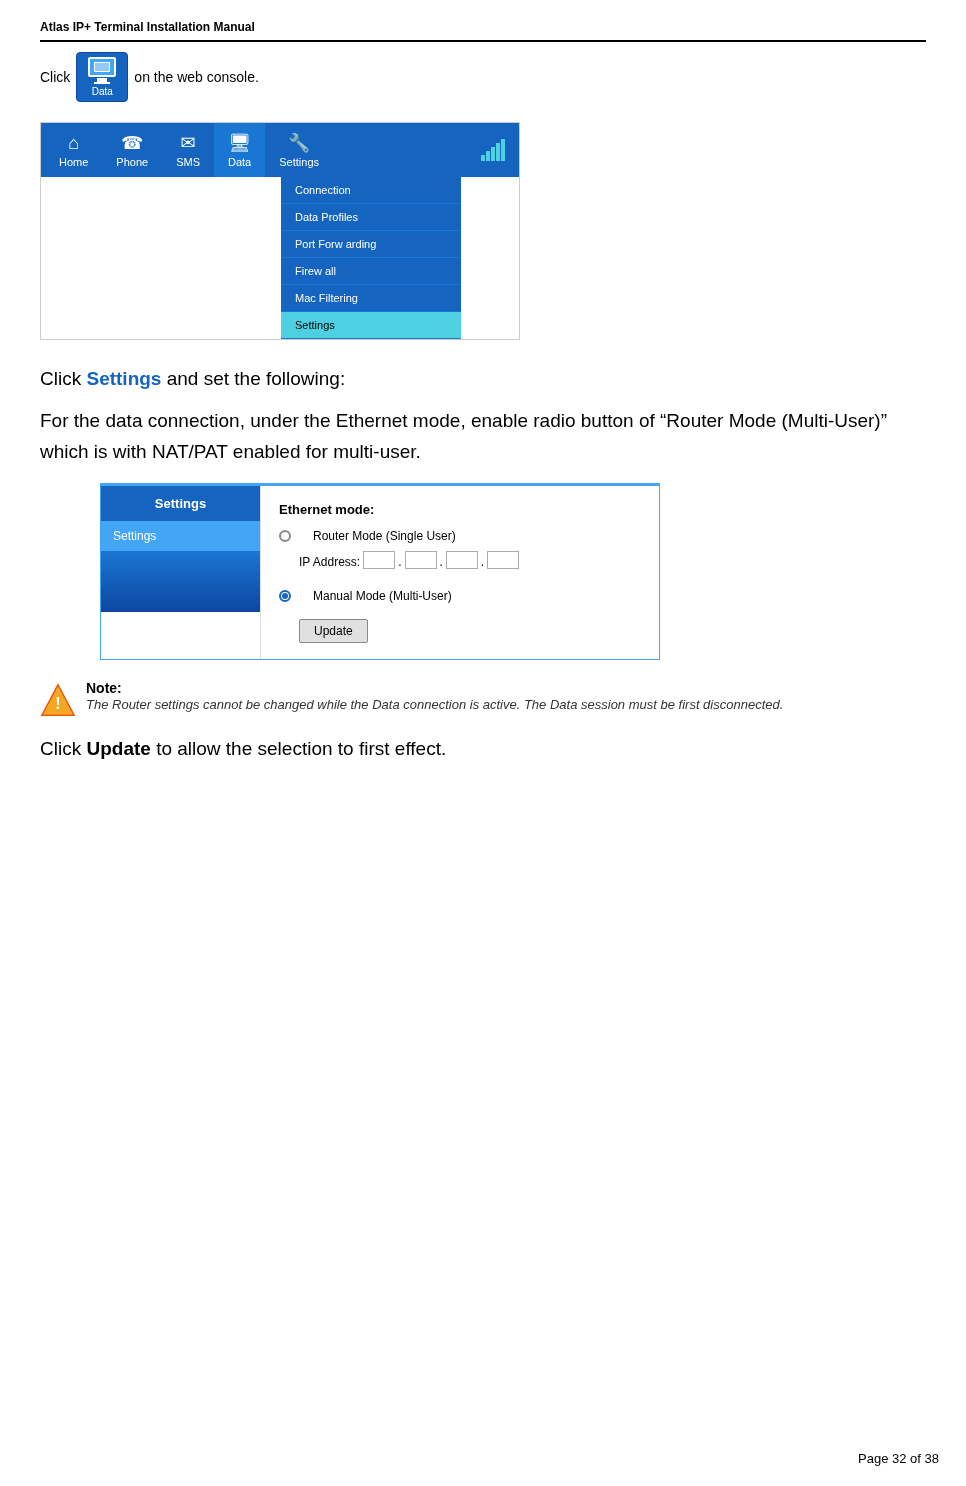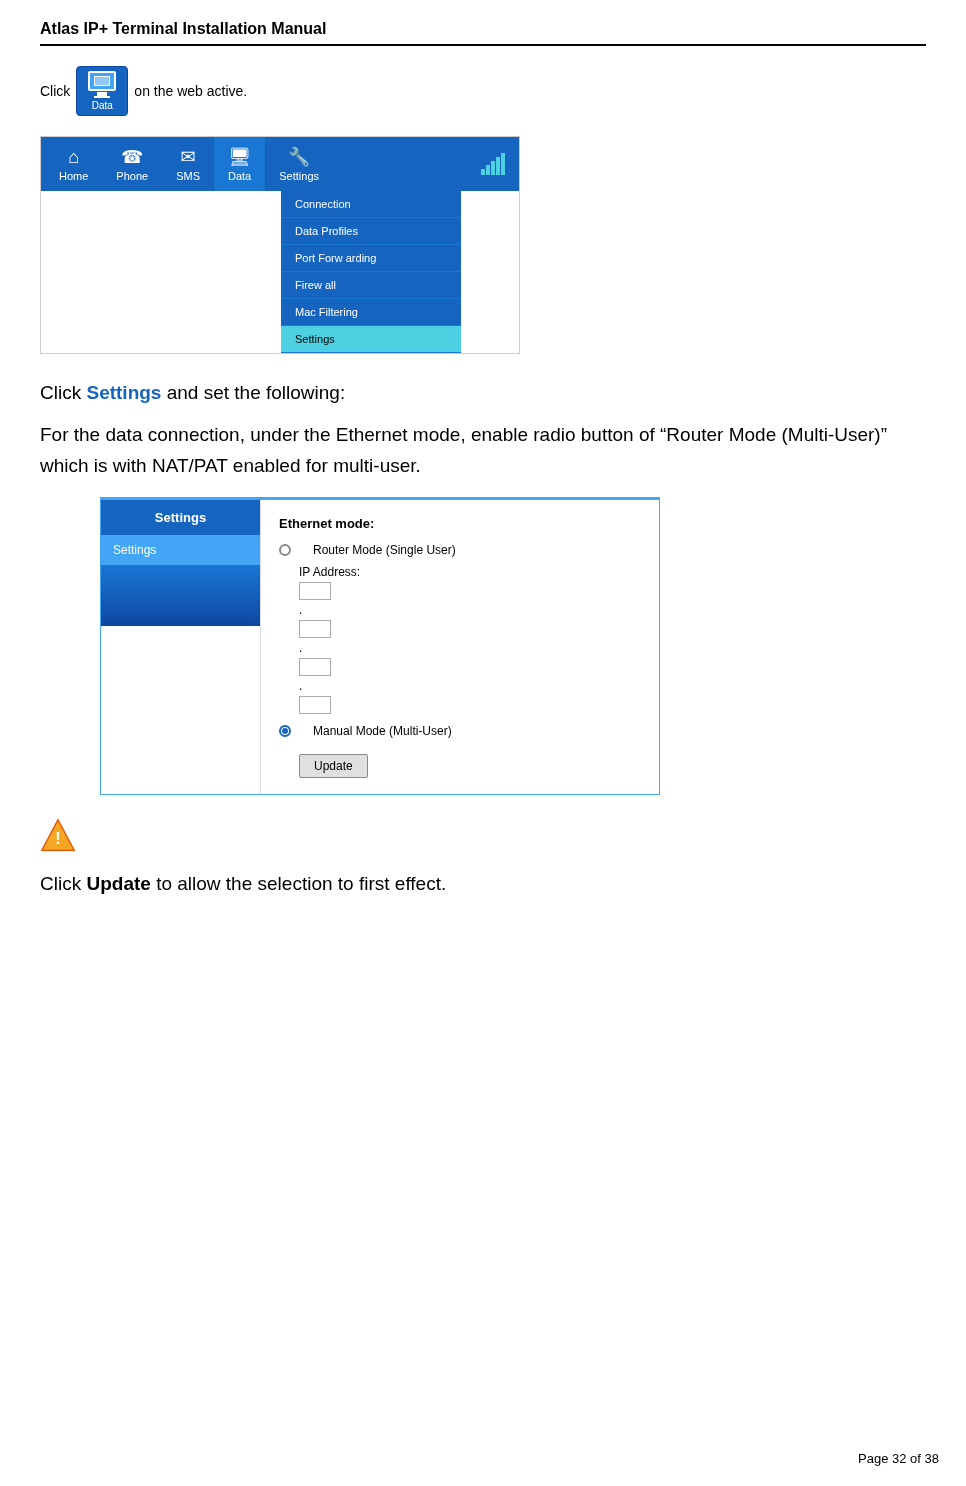--- a/index.html
+++ b/index.html
@@ -6,25 +6,25 @@
     body {
       font-family: Arial, sans-serif;
       font-size: 14px;
       background: #fff;
       color: #000;
       width: 966px;
       min-height: 1486px;
       padding: 20px 40px;
     }
     .page-header {
-      font-size: 16px;
+      font-size: 12px;
       font-weight: bold;
       border-bottom: 2px solid #000;
       padding-bottom: 6px;
-      margin-bottom: 20px;
+      margin-bottom: 10px;
     }
     .intro-line {
       display: flex;
       align-items: center;
       gap: 6px;
       margin-bottom: 20px;
       font-size: 14px;
     }
     
     .data-icon-btn {
@@ -195,26 +195,25 @@
       width: 6px;
       height: 6px;
       border-radius: 50%;
       background: #1565c0;
       position: absolute;
       top: 1px;
       left: 1px;
     }
     .ip-fields {
       display: flex;
-      align-items: flex-start;
+      align-items: flex-end;
       gap: 3px;
       margin-left: 20px;
-      margin-bottom: 10px;
-      font-size: 12px;
-      flex-direction: column;
+      margin-bottom: 20px;
+      font-size: 12px;
     }
     .ip-box {
       border: 1px solid #aaa;
       width: 32px;
       height: 18px;
       display: inline-block;
     }
     .update-btn {
       border: 1px solid #888;
       background: #e0e0e0;
@@ -265,21 +264,21 @@
 <div class="intro-line">
   <span>Click</span>
   <div class="data-icon-btn">
     <div class="monitor-icon">
       <div style="width:16px;height:10px;background:#90caf9;border:1px solid #fff;"></div>
     </div>
     <div class="monitor-stand"></div>
     <div class="monitor-base"></div>
     <span class="icon-label">Data</span>
   </div>
-  <span>on the web active.</span>
+  <span>on the web console.</span>
 </div>
 
 <div class="nav-screenshot">
   <div class="nav-bar">
     <div class="nav-item">
       <span class="nav-icon">⌂</span>
       <span>Home</span>
     </div>
     <div class="nav-item">
       <span class="nav-icon">☎</span>
@@ -354,20 +353,25 @@
     </div>
     <button class="update-btn">Update</button>
   </div>
 </div>
 
 <div class="note-section">
   <svg class="warning-icon" viewBox="0 0 40 40" xmlns="http://www.w3.org/2000/svg">
     <polygon points="20,3 38,37 2,37" fill="#f5a623" stroke="#e65100" stroke-width="1.5"></polygon>
     <text x="20" y="30" text-anchor="middle" font-size="18" font-weight="bold" fill="#fff">!</text>
   </svg>
+  <div class="note-text-block">
+    <span class="note-label">Note:</span>
+    <br>
+    <span class="note-body">The Router settings cannot be changed while the Data connection is active. The Data session must be first disconnected.</span>
+  </div>
 </div>
 
 <div class="paragraph">
   <span>Click </span>
   <span class="bold">Update</span>
   <span> to allow the selection to first effect.</span>
 </div>
 
 <div class="page-footer">Page 32 of 38</div>
 

